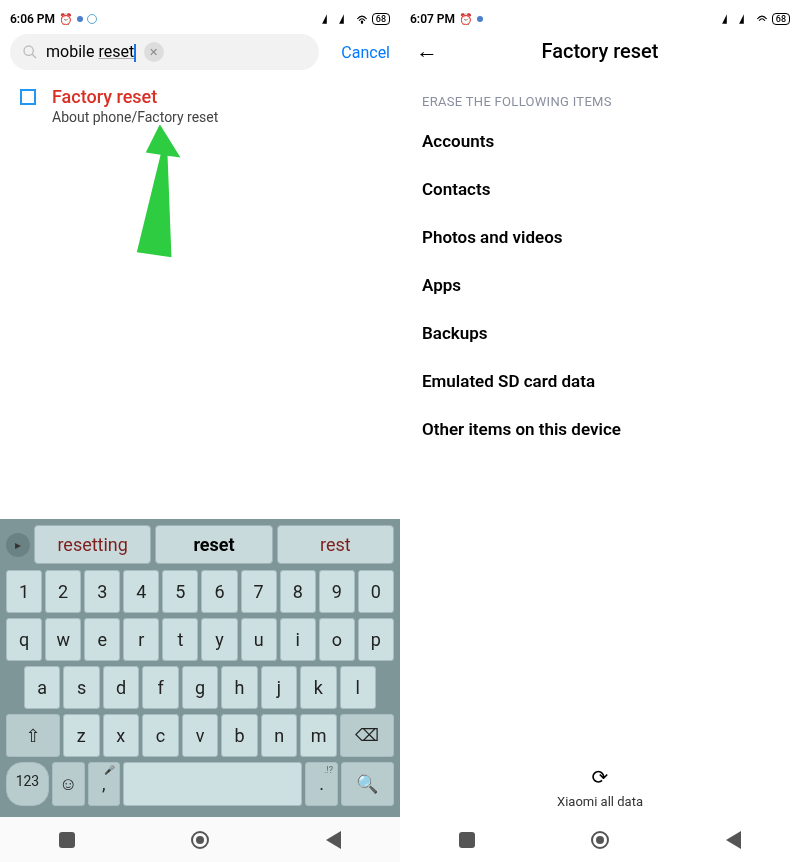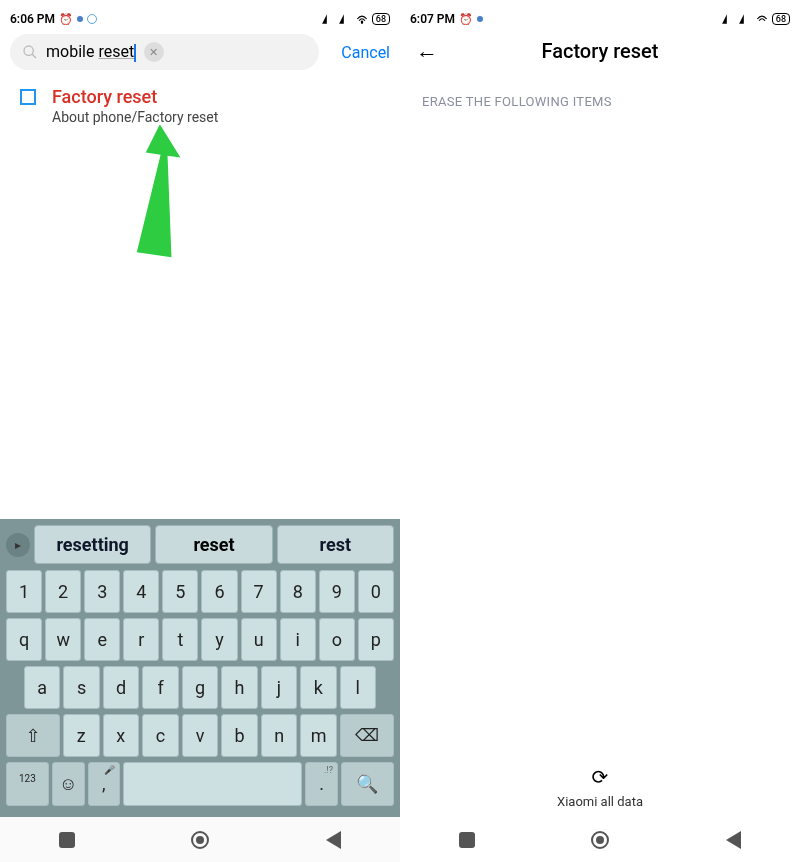--- a/index.html
+++ b/index.html
@@ -28,21 +28,21 @@
   .result-row { display: flex; padding: 2px 20px; gap: 16px; align-items: flex-start; }
   .result-icon { width: 16px; height: 16px; border: 2px solid #2196f3; margin-top: 3px; }
   .result-title { color: #d93025; font-size: 18px; font-weight: 500; }
   .result-sub { color: #444; font-size: 14px; margin-top: 2px; }
   
   .arrow-svg { position: absolute; }
   
   .keyboard { position: absolute; bottom: 45px; left: 0; right: 0; background: #7f9698; padding: 6px; }
   .sugg-row { display: flex; gap: 4px; margin-bottom: 6px; align-items: stretch; }
   .sugg-toggle { width: 24px; height: 24px; background: #6b8284; border-radius: 50%; display: flex; align-items: center; justify-content: center; color: #333; font-size: 12px; align-self: center; }
-  .sugg { flex: 1; background: #c8dadb; border: 1px solid #9fb5b7; border-radius: 4px; padding: 8px 4px; text-align: center; font-size: 18px; color: #0f172a; font-weight: bold; }
+  .sugg { flex: 1; background: #c8dadb; border: 1px solid #9fb5b7; border-radius: 4px; padding: 8px 4px; text-align: center; font-size: 18px; color: #7f1d1d; }
   .sugg.bold { font-weight: 700; color: #000; }
   .key-row { display: flex; gap: 3px; margin-bottom: 5px; }
   .key { flex: 1; background: #cde0e1; border: 1px solid #a8bec0; border-radius: 3px; text-align: center; font-size: 18px; padding: 10px 0; color: #222; position: relative; }
   .key.num { font-size: 18px; }
   .key.wide15 { flex: 1.5; }
   .key.wide5 { flex: 5.2; }
   .key.special { background: #b8cccd; }
   .key .sub { position: absolute; top: 2px; right: 4px; font-size: 9px; color: #666; }
   .shift-icon { font-size: 18px; }
   .bksp-icon { font-size: 17px; }
@@ -161,21 +161,21 @@
       <div class="key">z</div>
       <div class="key">x</div>
       <div class="key">c</div>
       <div class="key">v</div>
       <div class="key">b</div>
       <div class="key">n</div>
       <div class="key">m</div>
       <div class="key wide15 special bksp-icon">⌫</div>
     </div>
     <div class="key-row">
-      <div class="key special" style="flex:1.2; font-size:10px;">123</div>
+      <div class="key special" style="flex:1.2; font-size:14px;border-radius:16px;">123</div>
       <div class="key special" style="flex:0.9;">☺</div>
       <div class="key special" style="flex:0.9;"><span class="sub">🎤</span><span>,</span></div>
       <div class="key wide5"></div>
       <div class="key special" style="flex:0.9;"><span class="sub">.!?</span><span>.</span></div>
       <div class="key wide15 special">🔍</div>
     </div>
   </div>
 
   <div class="navbar" style="background:#fafafa;">
     <div class="nav-btn">
@@ -211,20 +211,29 @@
     </div>
   </div>
 
   <div class="back-row">
     <span class="back-arrow">←</span>
     <span class="page-title">Factory reset</span>
   </div>
 
   <div class="section-label">ERASE THE FOLLOWING ITEMS</div>
 
+  <div class="item-list">
+    <div class="item">Accounts</div>
+    <div class="item">Contacts</div>
+    <div class="item">Photos and videos</div>
+    <div class="item">Apps</div>
+    <div class="item">Backups</div>
+    <div class="item">Emulated SD card data</div>
+    <div class="item">Other items on this device</div>
+  </div>
 
 
   <div class="erase-wrap">
     <span class="erase-icon">⟳</span><br>
     <span class="erase-label">Xiaomi all data</span>
   </div>
 
   <div class="navbar">
     <div class="nav-btn">
         <div class="nav-square"></div>

